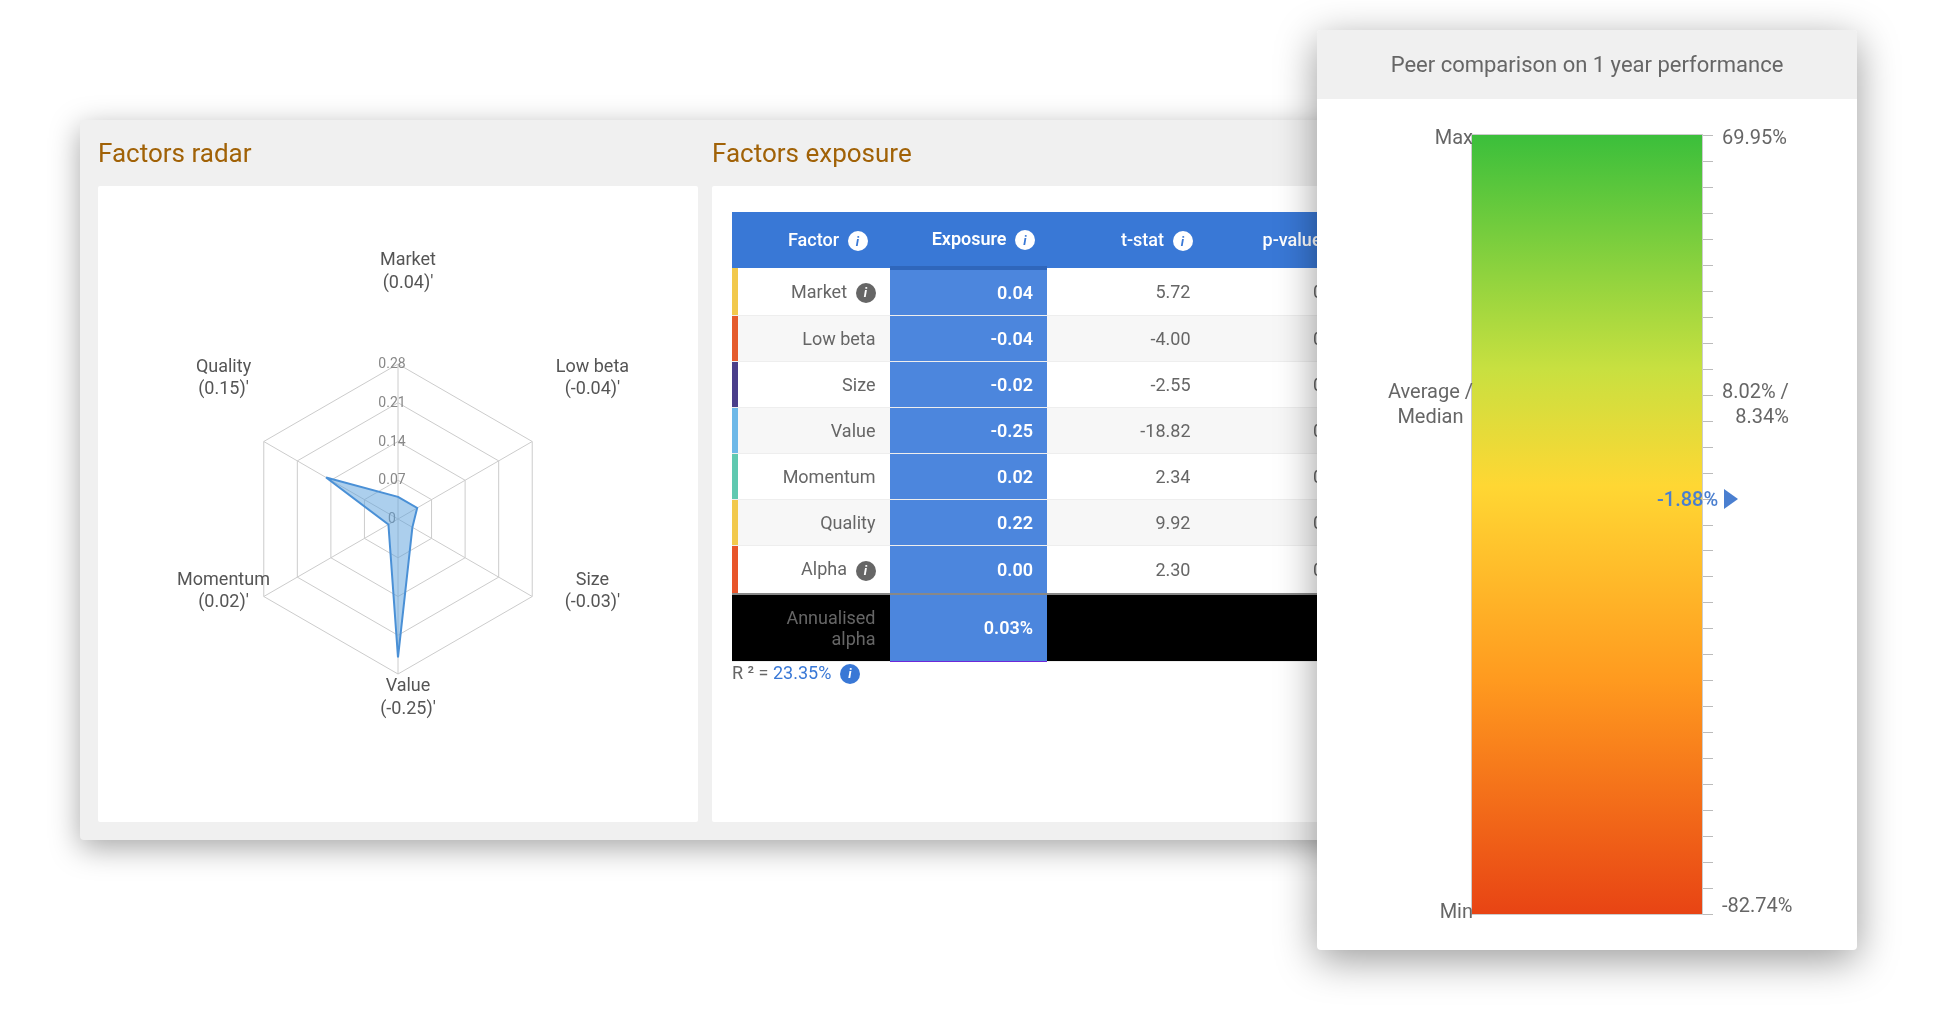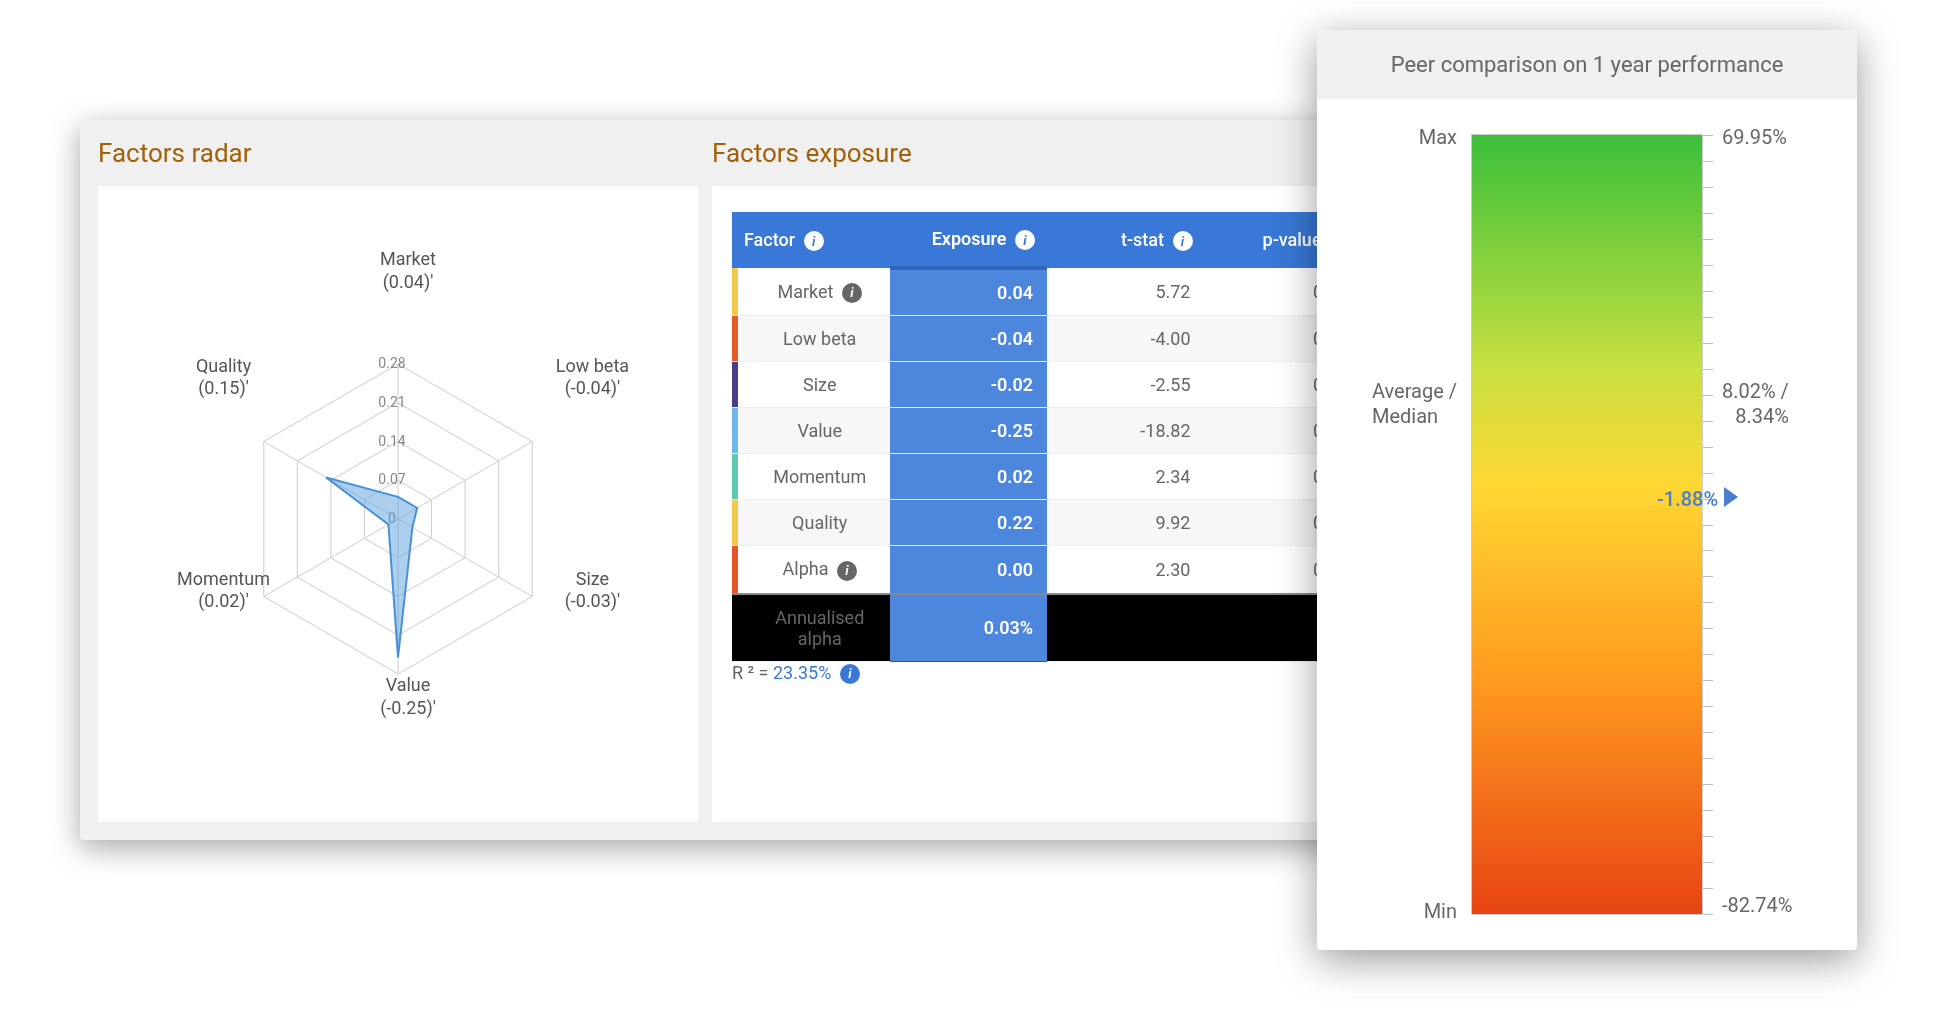--- a/index.html
+++ b/index.html
@@ -53,30 +53,30 @@
 
 .ftable { width: 100%; border-collapse: collapse; margin-top: 6px; table-layout: fixed; }
 .ftable th {
   background: #3978d6;
   color: #fff;
   font-weight: 500;
   font-size: 18px;
   padding: 16px 12px;
   text-align: right;
 }
-.ftable th:first-child { text-align: left; padding-right: 22px; }
+.ftable th:first-child { text-align: right; padding-right: 22px; }
 .ftable td {
   padding: 12px 14px;
   font-size: 18px;
   color: #666;
   text-align: right;
   border-bottom: 1px solid #eee;
 }
 .ftable tr:nth-child(even) td { background: #f7f7f7; }
-.ftable td.fname { text-align: center; color: #666; position: relative; padding-left: 32px; }
+.ftable td.fname { text-align: right; color: #666; position: relative; padding-left: 32px; }
 .fcolor { position: absolute; left: 0; top: 0; bottom: 0; width: 6px; }
 .ftable th.hl, .ftable td.hl {
   background: #4c86dd !important;
   color: #fff;
   font-weight: 600;
 }
 .ftable th.hl { background: #3978d6 !important; border-bottom: 4px solid #2f66bb; }
 .ftable tfoot td { border-top: 2px solid #888; background: #000000; color: #888; }
 .ftable tfoot td.hl { border-bottom: 1px solid #6d28d9; }
 .info-icon {
@@ -135,30 +135,30 @@
 }
 .tick-rail {
   position: absolute;
   left: 386px;
   top: 36px;
   bottom: 36px;
   width: 14px;
 }
 .tick-rail .t { position: absolute; left: 0; width: 10px; height: 1px; background: #bbb; }
 .plabel { position: absolute; color: #666; font-size: 20px; line-height: 1.25; text-align: right; }
-.plabel.left { right: 400px; text-align: left; }
+.plabel.left { right: 384px; text-align: center; }
 .plabel.right { left: 405px; }
 .indicator {
   position: absolute;
   left: 340px;
   color: #4a7fd0;
   font-size: 20px;
   font-weight: 500;
   display: flex;
-  align-items: flex-start;
+  align-items: center;
   gap: 6px;
   transform: translateY(-50%);
 }
 .indicator .tri {
   width: 0; height: 0;
   border-top: 10px solid transparent;
   border-bottom: 10px solid transparent;
   border-left: 14px solid #4a7fd0;
 }
 </style>

